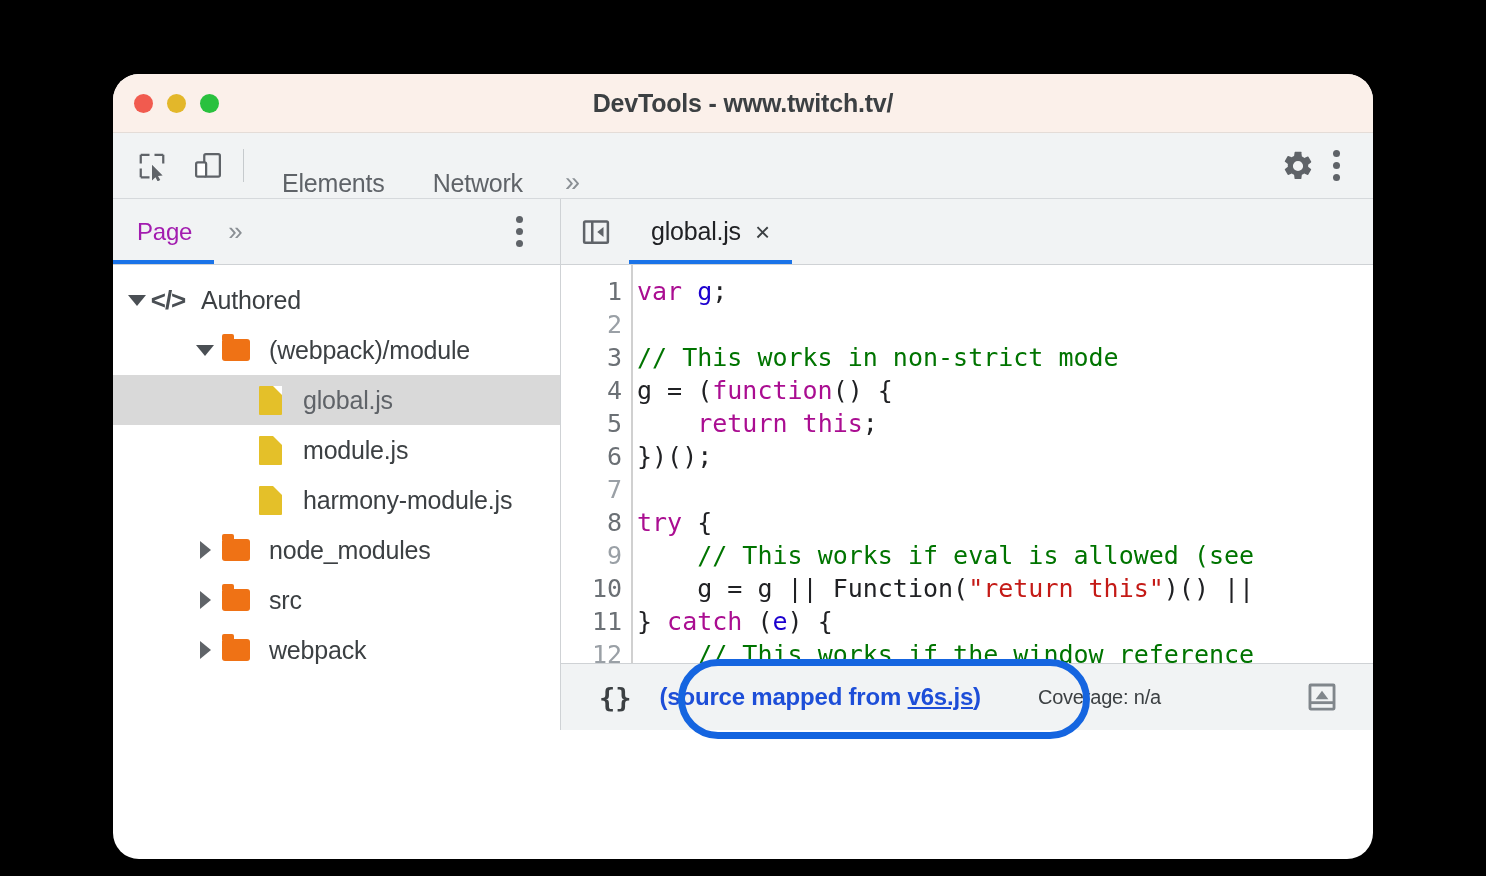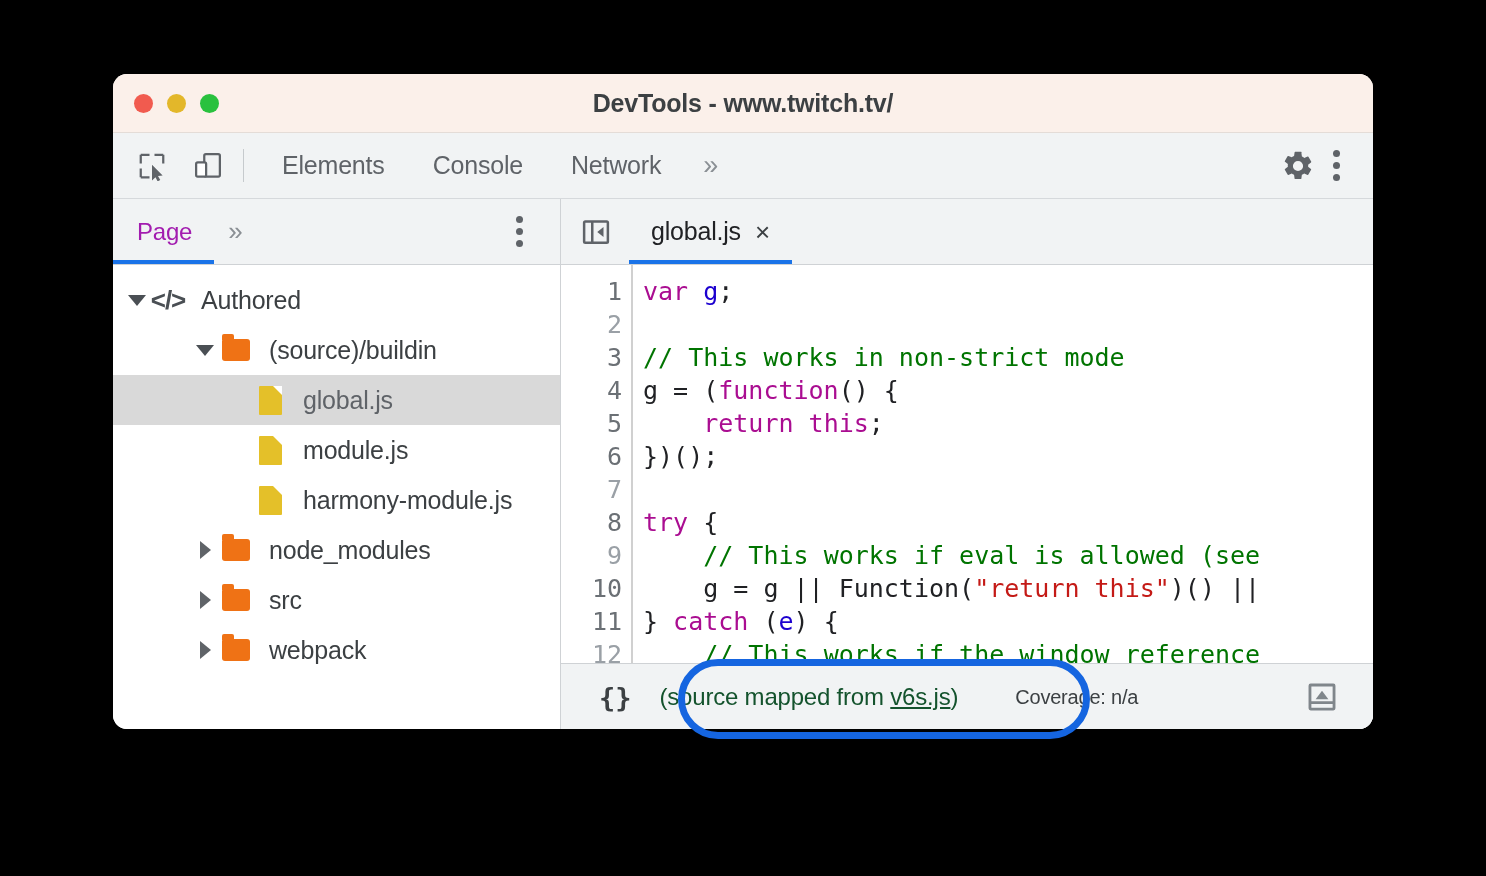--- a/index.html
+++ b/index.html
@@ -21,22 +21,22 @@
     height: 876px;
     background: #000000;
   }
 
   
   #window {
     position: absolute;
     left: 113px;
     top: 74px;
     width: 1260px;
-    height: 655px;
-    border-radius: 14px;
+    height: 785px;
+    border-radius: 26px;
     overflow: hidden;
     background: #ffffff;
   }
 
   
   .titlebar {
     position: relative;
     height: 58px;
     background: #fbf0ea;
     border-bottom: 1px solid #e4dcd7;
@@ -90,21 +90,21 @@
     align-items: center;
     justify-content: center;
   }
   .tb-sep {
     width: 1px;
     background: #c6cacd;
     margin: 16px 14px 16px 16px;
   }
   .tabs {
     display: flex;
-    align-items: center;
+    align-items: flex-end;
   }
   .tab {
     display: flex;
     align-items: center;
     padding: 0 24px;
     font-size: 25px;
     color: #5f6368;
     position: relative;
     letter-spacing: -0.2px;
   }
@@ -353,21 +353,21 @@
   .gutter div {
     font-family: "DejaVu Sans Mono", monospace;
     font-size: 25px;
     line-height: 33px;
     color: #9aa0a6;
   }
   .gutter div.filled { color: #6b7075; }
   .code-lines {
     flex: 1;
     padding-top: 10px;
-    padding-left: 10px;
+    padding-left: 4px;
     overflow: hidden;
     white-space: pre;
     min-width: 0;
   }
   .code-lines div {
     font-family: "DejaVu Sans Mono", monospace;
     font-size: 25px;
     line-height: 33px;
     color: #202124;
     white-space: pre;
@@ -389,22 +389,23 @@
   }
   .pretty {
     font-family: "DejaVu Sans Mono", monospace;
     font-size: 27px;
     font-weight: bold;
     color: #3c4043;
     padding: 0 14px;
   }
   .status-text {
     font-size: 24px;
-    color: #14532d;
+    color: #1d4ed8;
     letter-spacing: -0.2px;
+    font-weight: bold;
   }
   .status-link {
     text-decoration: underline;
   }
   .coverage {
     font-size: 20px;
     color: #3c4043;
     letter-spacing: -0.2px;
     margin-left: 43px;
   }
@@ -457,21 +458,20 @@
           <svg width="30" height="30" viewBox="0 0 24 24">
             <rect x="9" y="2.5" width="12.5" height="18" rx="1.3" stroke="#5f6368" stroke-width="1.8" fill="none"></rect>
             <rect x="2.5" y="9" width="8" height="11.5" rx="1.3" stroke="#5f6368" stroke-width="1.8" fill="#ffffff"></rect>
           </svg>
         </span>
       </div>
       <div class="tb-sep"></div>
 
       <div class="tabs">
         <div class="tab">Elements</div>
-        <div class="tab">Console</div>
         <div class="tab">Network</div>
         <div class="tab more">»</div>
       </div>
 
       <div class="tb-right">
         <div class="tb-sep"></div>
         <span class="tb-icon-btn">
           <svg width="34" height="34" viewBox="0 0 24 24">
             <path fill="#5f6368" d="M19.14 12.94a7.07 7.07 0 0 0 .06-.94 7.07 7.07 0 0 0-.06-.94l2.03-1.58a.49.49 0 0 0 .12-.61l-1.92-3.32a.49.49 0 0 0-.59-.22l-2.39.96a7.03 7.03 0 0 0-1.62-.94l-.36-2.54A.49.49 0 0 0 13.9 2h-3.84a.49.49 0 0 0-.48.41l-.36 2.54c-.59.24-1.13.56-1.62.94l-2.39-.96a.49.49 0 0 0-.59.22L2.7 8.47a.49.49 0 0 0 .12.61l2.03 1.58c-.04.31-.06.63-.06.94s.02.63.06.94L2.82 14.12a.49.49 0 0 0-.12.61l1.92 3.32c.12.22.38.3.59.22l2.39-.96c.49.38 1.03.7 1.62.94l.36 2.54c.04.24.24.41.48.41h3.84c.24 0 .44-.17.48-.41l.36-2.54c.59-.24 1.13-.56 1.62-.94l2.39.96c.22.08.47 0 .59-.22l1.92-3.32a.49.49 0 0 0-.12-.61l-2.03-1.58zM12 15.6A3.6 3.6 0 1 1 12 8.4a3.6 3.6 0 0 1 0 7.2z"></path>
           </svg>
@@ -512,21 +512,21 @@
           </div>
 
 
           <div class="tree-row ind3">
             <span class="tw-arrow">
                 <span class="caret-down"></span>
               </span>
             <span class="tw-icon">
                 <span class="folder"></span>
               </span>
-            <span class="tw-label">(source)/buildin</span>
+            <span class="tw-label">(webpack)/module</span>
           </div>
 
           <div class="tree-row ind4 selected">
             <span class="tw-arrow"></span>
             <span class="tw-icon">
                 <span class="jsfile"></span>
               </span>
             <span class="tw-label">global.js</span>
           </div>
 

